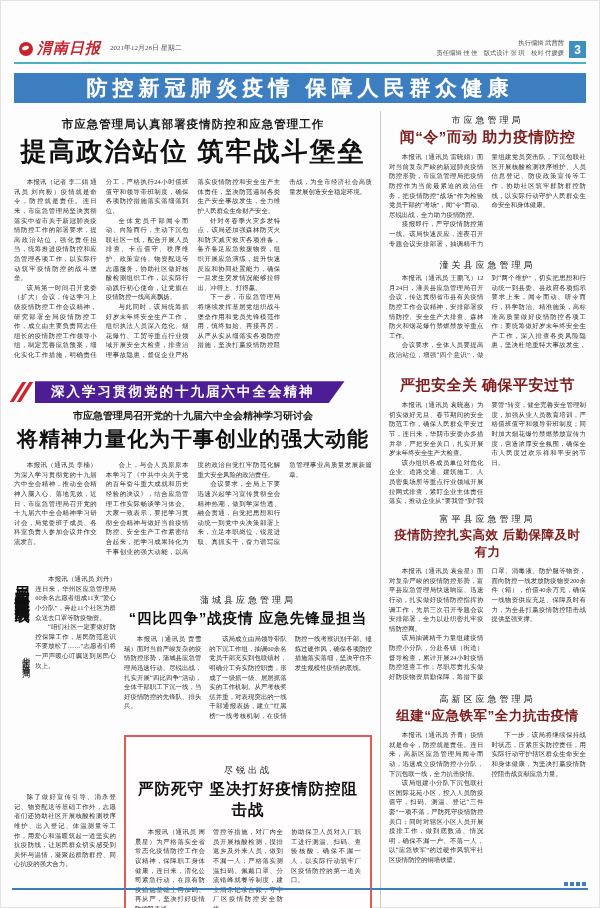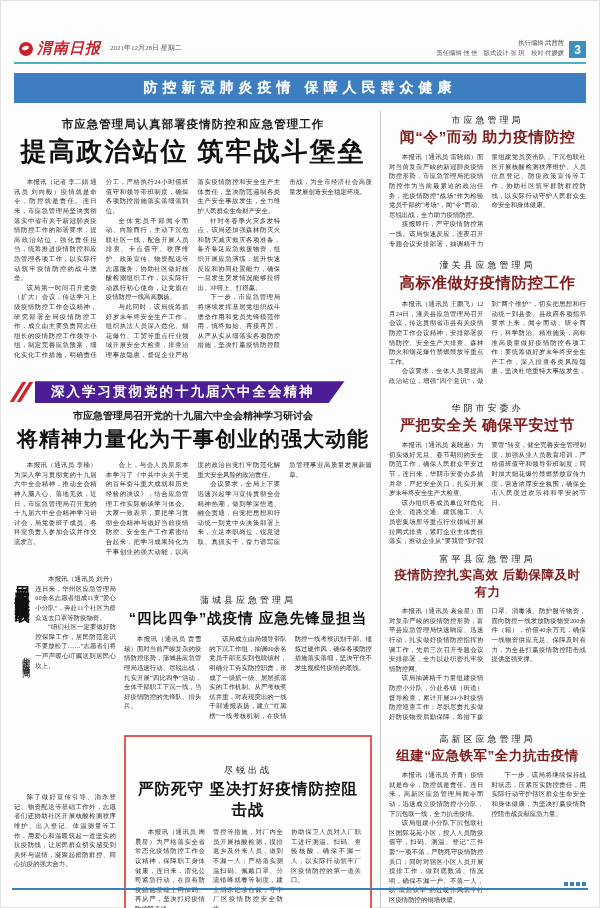--- a/index.html
+++ b/index.html
@@ -33,21 +33,21 @@
   .pagenum {
     width:17px; height:17px; background:#3e8fc0; color:#fff; font-family:"Liberation Sans", sans-serif;
     font-weight:bold; font-size:12px; display:flex; align-items:center; justify-content:center;
   }
   .header-rule { height:2px; background:#49b3c1; margin:0 14px; }
   
   .banner-blue {
     margin:9px 14px 8px 14px; height:30px; background:#3c7ec0;
     display:flex; align-items:center; justify-content:center;
     color:#fff; font-family:"Liberation Sans", sans-serif; font-weight:bold;
-    font-size:14px; letter-spacing:5px; text-shadow:0 0 1px rgba(255,255,255,.4);
+    font-size:21px; letter-spacing:5px; text-shadow:0 0 1px rgba(255,255,255,.4);
   }
   
   .content { display:flex; padding:0 14px; align-items:stretch; }
   .main-col { width:366px; padding-right:8px; }
   .rail { flex:1; border-left:1px solid #c9c9c9; padding-left:8px; }
   
   .para { text-indent:2em; margin:0; }
   .body-text { font-size:6.4px; line-height:1.5; text-align:justify; color:#2e2e2e; overflow:hidden; }
   
   .kicker-lead {
@@ -225,29 +225,27 @@
         <div class="rail-kicker">市应急管理局</div>
         <div class="rail-headline rh-1">闻“令”而动  助力疫情防控</div>
         <div class="body-text cols2 rb-1">
             <p class="para">本报讯（通讯员 雷晓娟）面对当前复杂严峻的新冠肺炎疫情防控形势，市应急管理局把疫情防控作为当前最紧迫的政治任务，把疫情防控“战场”作为检验党员干部的“考场”，闻“令”而动、尽锐出战，全力助力疫情防控。</p>
             <p class="para">接报即行，严守疫情防控第一线。该局快速反应，连夜召开专题会议安排部署，抽调精干力量组建党员突击队，下沉包联社区开展核酸检测秩序维护、人员信息登记、防疫政策宣传等工作，协助社区筑牢群防群控防线，以实际行动守护人民群众生命安全和身体健康。</p>
           </div>
       </div>
 
       <div class="rail-art">
         <div class="rail-kicker">潼关县应急管理局</div>
-        <div class="rail-headline rh-2">高标准做好疫情防控工作</div>
         <div class="body-text cols2 rb-2">
             <p class="para">本报讯（通讯员 王鹏飞）12月24日，潼关县应急管理局召开会议，传达贯彻省市县有关疫情防控工作会议精神，安排部署疫情防控、安全生产大排查、森林防火和烟花爆竹禁燃禁放等重点工作。</p>
             <p class="para">会议要求，全体人员要提高政治站位，增强“四个意识”，做到“两个维护”，切实把思想和行动统一到县委、县政府各项指示要求上来，闻令而动、听令而行，科学防治、精准施策，高标准高质量做好疫情防控各项工作；要统筹做好岁末年终安全生产工作，深入排查各类风险隐患，坚决杜绝重特大事故发生，确保全县安全生产形势持续稳定。</p>
           </div>
       </div>
 
       <div class="rail-art">
-        <div class="rail-kicker">华阴市安委办</div>
         <div class="rail-headline rh-3">严把安全关  确保平安过节</div>
         <div class="body-text cols2 rb-3">
             <p class="para">本报讯（通讯员 袁晓惠）为切实做好元旦、春节期间的安全防范工作，确保人民群众平安过节，连日来，华阴市安委办多措并举，严把安全关口，扎实开展岁末年终安全生产大检查。</p>
             <p class="para">该办组织各成员单位对危化企业、道路交通、建筑施工、人员密集场所等重点行业领域开展拉网式排查，紧盯企业主体责任落实，推动企业从“要我管”到“我要管”转变，健全完善安全管理制度，加强从业人员教育培训，严格值班值守和领导带班制度；同时加大烟花爆竹禁燃禁放宣传力度，营造浓厚安全氛围，确保全市人民度过欢乐祥和平安的节日。</p>
           </div>
       </div>
 
       <div class="rail-art">
         <div class="rail-kicker">富平县应急管理局</div>
         <div class="rail-headline rh-4">疫情防控扎实高效  后勤保障及时有力</div>

